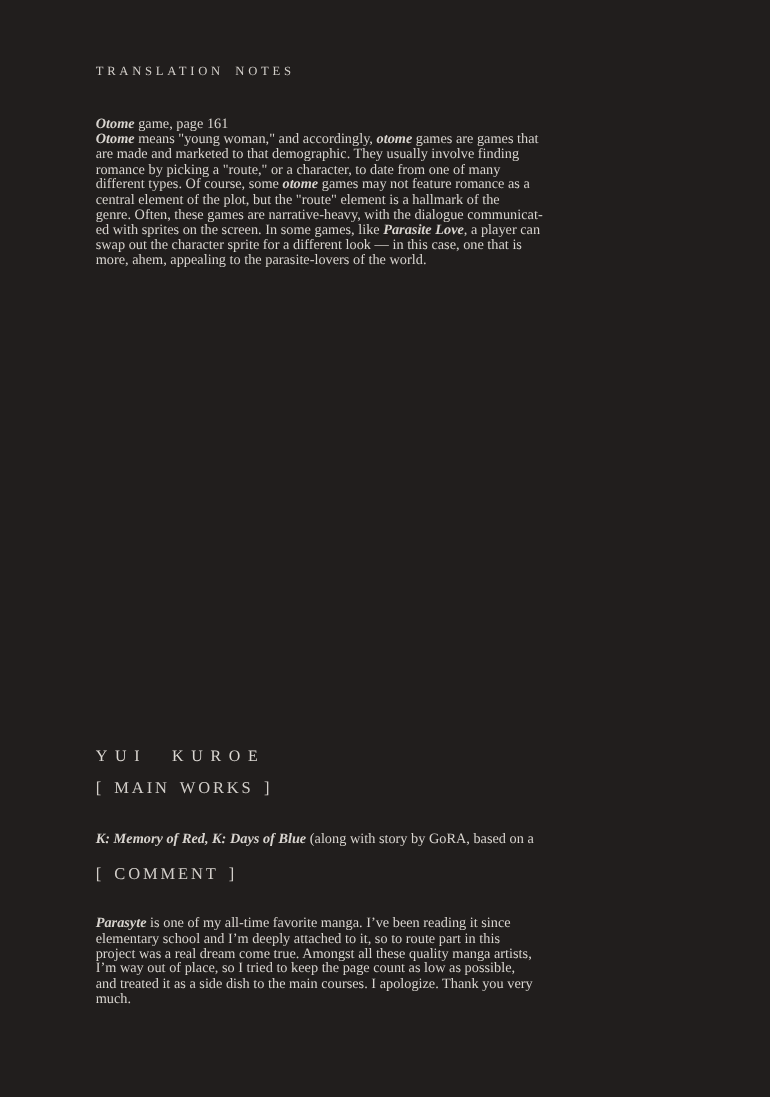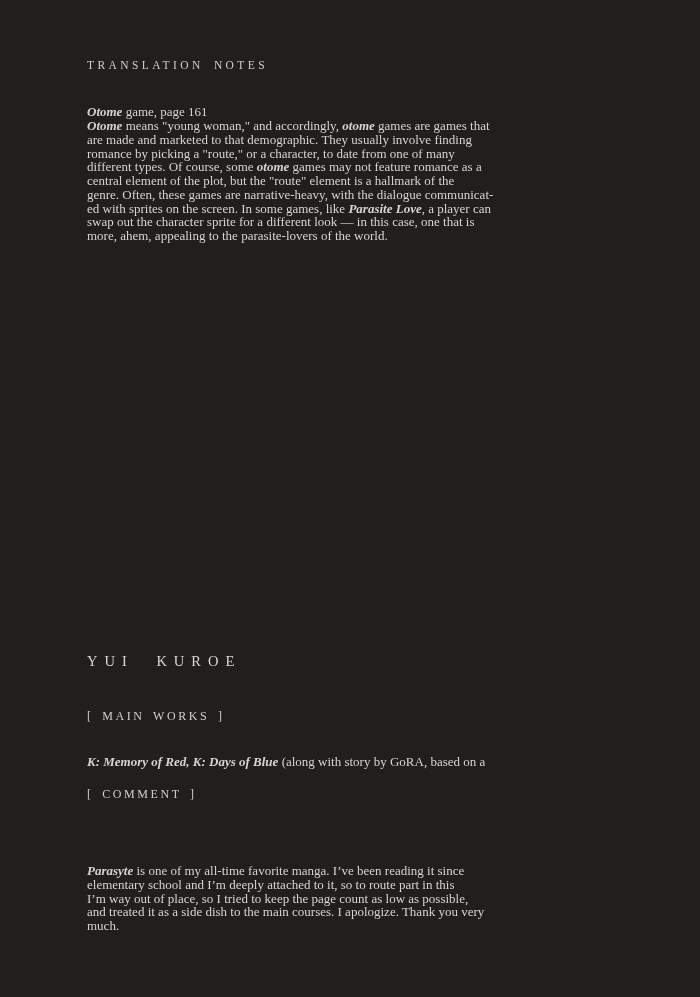--- a/index.html
+++ b/index.html
@@ -29,21 +29,21 @@
     white-space: nowrap;
   }
   .artist-name {
     font-size: 14.5px;
     letter-spacing: 7px;
     word-spacing: 12px;
     color: #dcd8d3;
     white-space: nowrap;
   }
   .bracket-label {
-    font-size: 12px;
+    font-size: 15px;
     letter-spacing: 2.6px;
     word-spacing: 3px;
     color: #d3cfca;
     white-space: nowrap;
   }
   .body-text {
     font-size: 13px;
     line-height: 13.75px;
     color: #d8d4cf;
     margin-top: 20px;
@@ -67,31 +67,32 @@
       <div class="line"><span>are made and marketed to that demographic. They usually involve finding</span></div>
       <div class="line"><span>romance by picking a "route," or a character, to date from one of many</span></div>
       <div class="line"><span>different types. Of course, some </span><span class="bi">otome</span><span> games may not feature romance as a</span></div>
       <div class="line"><span>central element of the plot, but the "route" element is a hallmark of the</span></div>
       <div class="line"><span>genre. Often, these games are narrative-heavy, with the dialogue communicat-</span></div>
       <div class="line"><span>ed with sprites on the screen. In some games, like </span><span class="bi">Parasite Love</span><span>, a player can</span></div>
       <div class="line"><span>swap out the character sprite for a different look — in this case, one that is</span></div>
       <div class="line"><span>more, ahem, appealing to the parasite-lovers of the world.</span></div>
     </div>
 
-  <div class="abs artist-name" style="top: 653px; font-family: Liberation Serif, serif;">YUI KUROE</div>
+  <div class="abs artist-name" style="top: 680px; font-family: Liberation Serif, serif;">YUI KUROE</div>
 
   <div class="abs bracket-label" style="top: 709px;">[ MAIN WORKS ]</div>
 
   <div class="abs body-text" style="top: 735px;">
       <div class="line"><span class="bi">K: Memory of Red, K: Days of Blue</span><span> (along with story by GoRA, based on a</span></div>
     </div>
 
   <div class="abs bracket-label" style="top: 787px;">[ COMMENT ]</div>
 
-  <div class="abs body-text" style="top: 844px;">
+  <div class="abs body-text" style="top: 812px;">
       <div class="line"><span class="bi">Parasyte</span><span> is one of my all-time favorite manga. I’ve been reading it since</span></div>
       <div class="line"><span>elementary school and I’m deeply attached to it, so to route part in this</span></div>
+      <div class="line"><span>project was a real dream come true. Amongst all these quality manga artists,</span></div>
       <div class="line"><span>I’m way out of place, so I tried to keep the page count as low as possible,</span></div>
       <div class="line"><span>and treated it as a side dish to the main courses. I apologize. Thank you very</span></div>
       <div class="line"><span>much.</span></div>
     </div>
 
 </div>
 
 </body></html>

